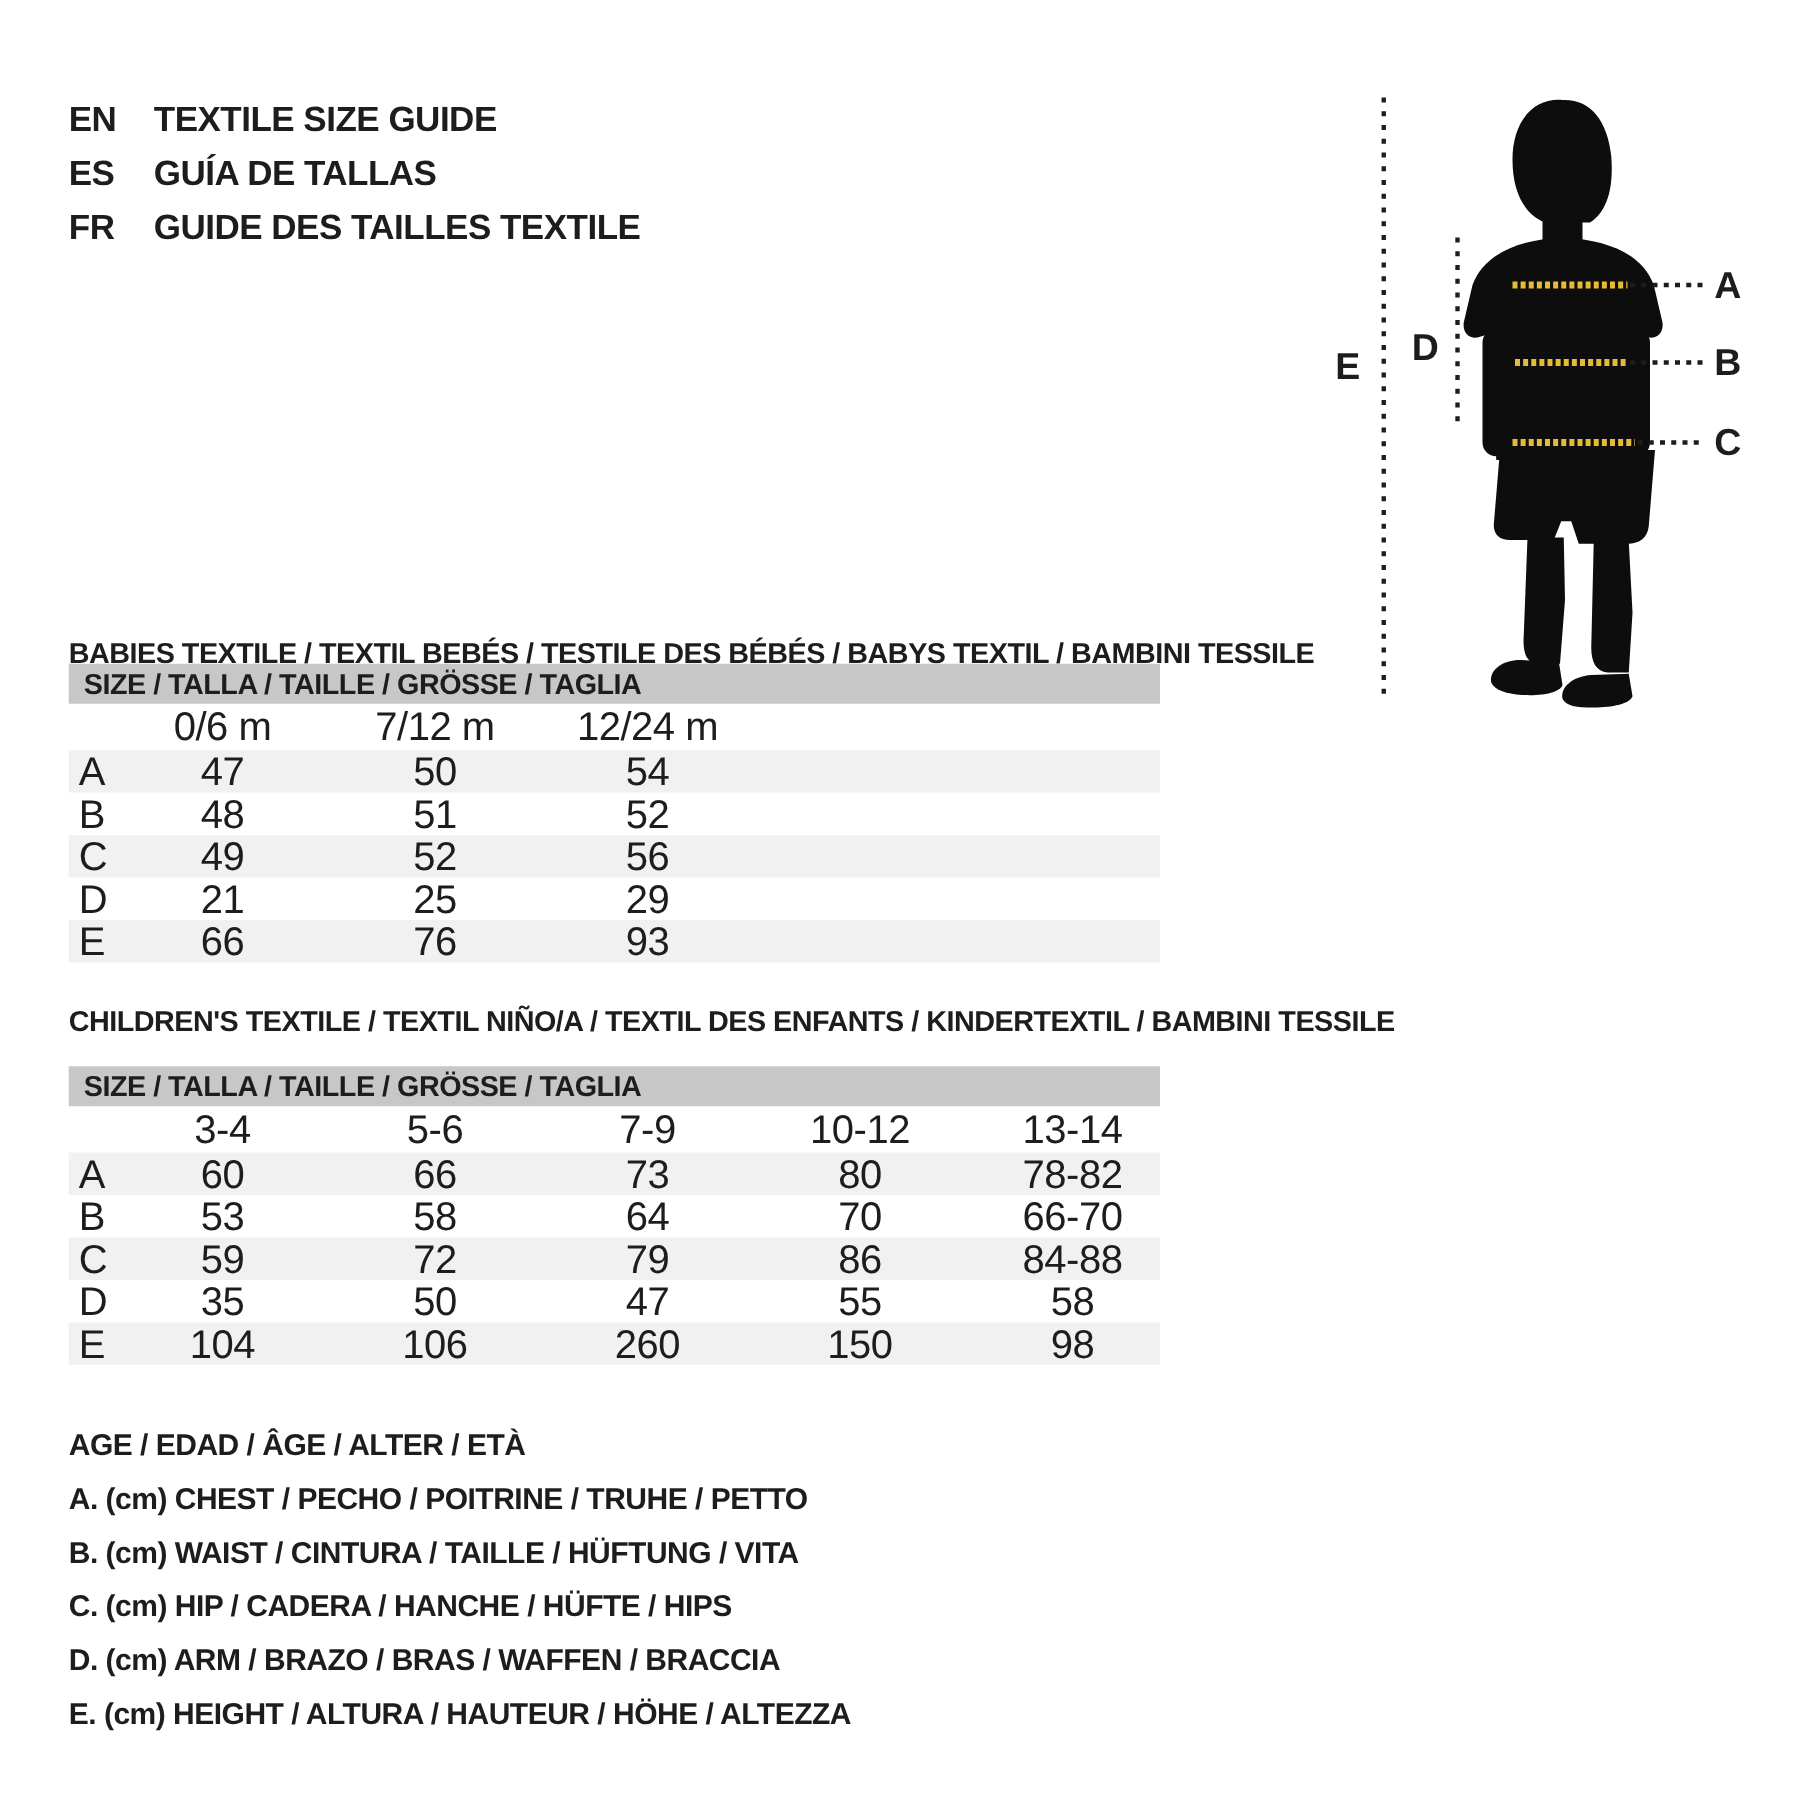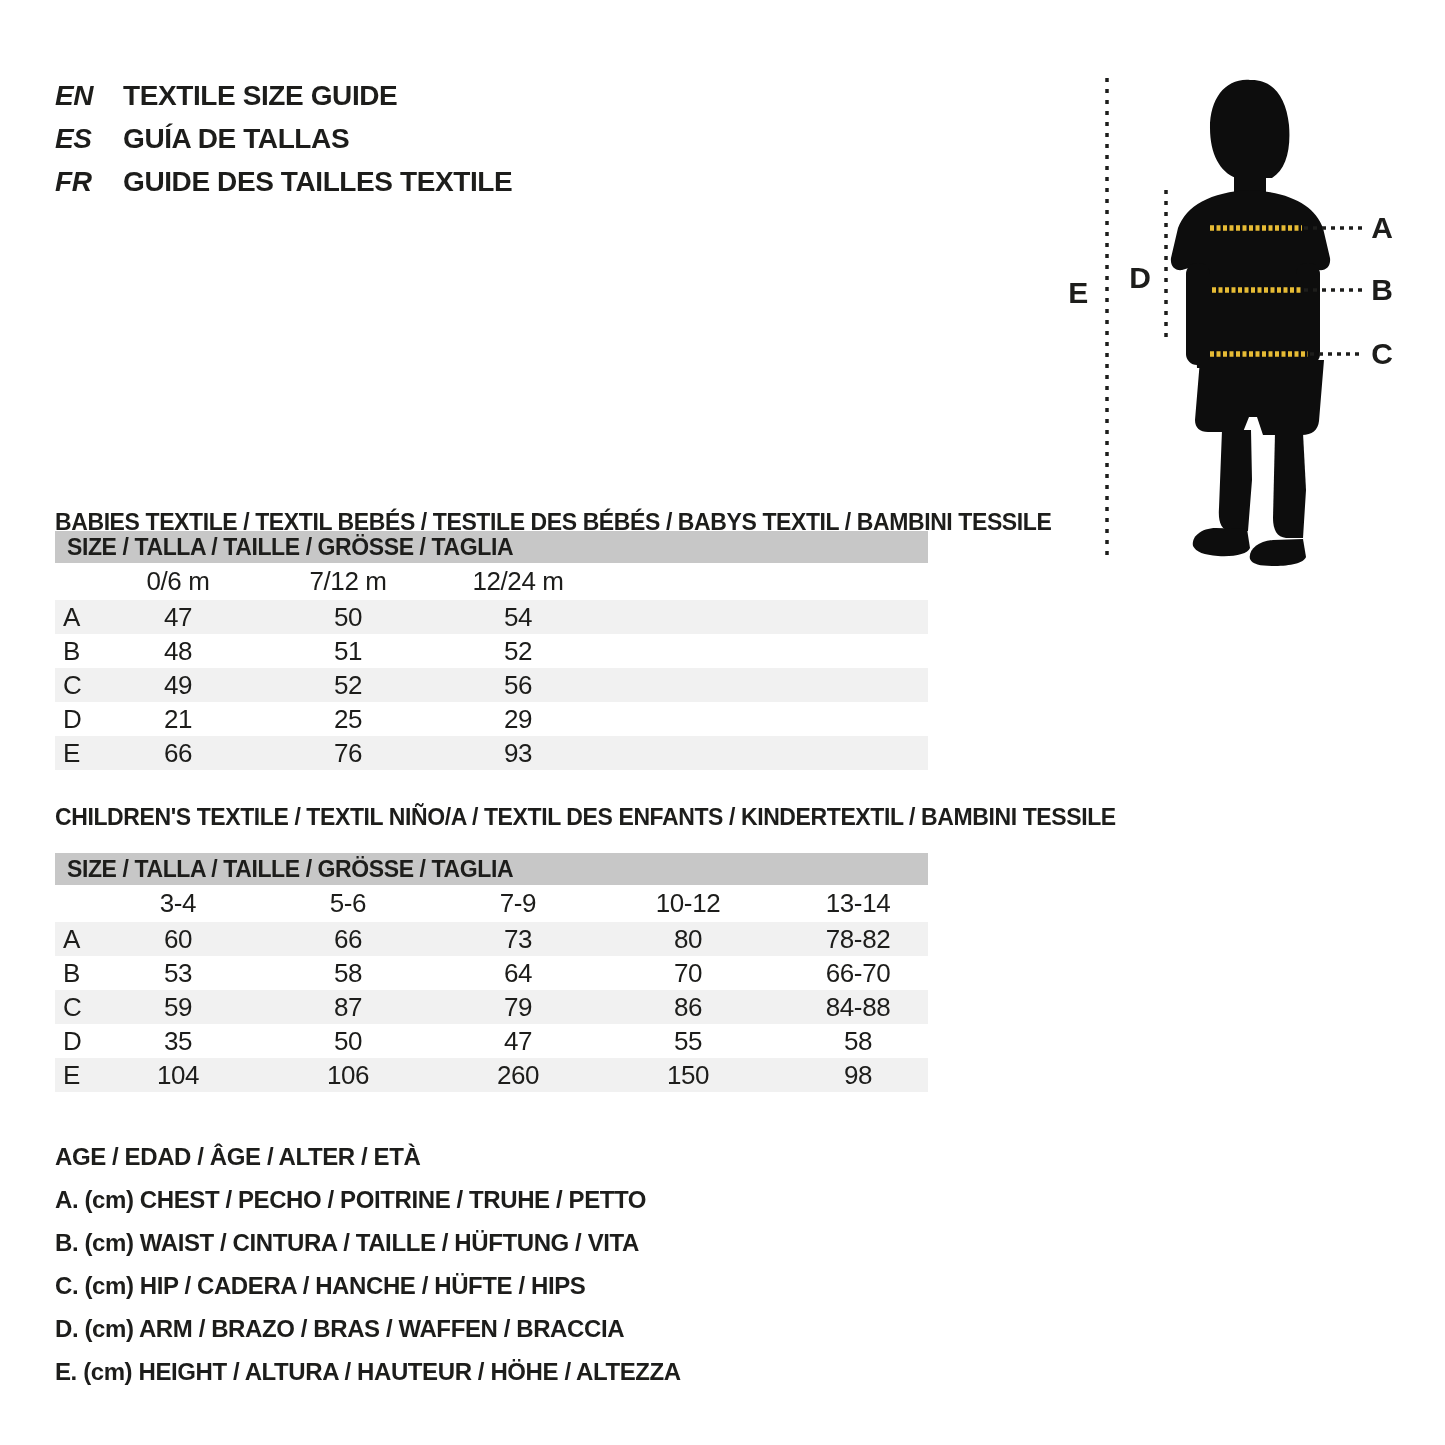--- a/index.html
+++ b/index.html
@@ -8,39 +8,39 @@
     width:1445px;height:1445px;
     background:#ffffff;
     font-family:"Liberation Sans", sans-serif;
     color:#1d1d1b;
     overflow:hidden;
     letter-spacing:-0.4px;
   }
   
   .lang-block{position:absolute;left:55px;top:74px;}
   .lang-row{display:flex;height:43px;align-items:center;font-size:28px;font-weight:700;}
-  .lang-code{width:68px;flex:0 0 68px;font-style:italic;}
+  .lang-code{width:68px;flex:0 0 68px;}
   
   .figure{position:absolute;left:1040px;top:60px;width:405px;height:540px;pointer-events:none;}
   .figure text{font-family:"Liberation Sans", sans-serif;font-weight:700;font-size:30px;fill:#1d1d1b;}
   
   .section-title{position:absolute;left:55px;margin:0;font-size:23px;font-weight:700;white-space:nowrap;}
   .title-babies{top:477px;margin-top:32px;}
   .title-children{top:804px;}
   
   .size-table{position:absolute;left:55px;width:873px;}
   .table-babies{top:531px;}
   .table-children{top:853px;}
   .size-bar{
     height:32px;background:#c7c7c7;
     display:flex;align-items:center;
     padding-left:12px;box-sizing:border-box;
     font-size:23px;font-weight:700;white-space:nowrap;
   }
-  .trow{display:flex;height:34px;align-items:center;font-size:26px;font-weight:400;}
+  .trow{display:flex;height:34px;align-items:center;font-size:32px;font-weight:400;}
   .trow.thead{height:37px;}
   .trow .cl{width:30px;flex:0 0 30px;padding-left:8px;}
   .trow .cv{width:170px;flex:0 0 170px;text-align:center;}
   .trow.stripe{background:#f1f1f1;}
   
   .legend{position:absolute;left:55px;top:1135px;}
   .legend-row{display:flex;align-items:center;height:43px;font-size:24px;font-weight:700;white-space:nowrap;}
 </style>
 </head>
 <body>
@@ -168,21 +168,21 @@
       <span class="cl">B</span>
       <span class="cv">53</span>
       <span class="cv">58</span>
       <span class="cv">64</span>
       <span class="cv">70</span>
       <span class="cv">66-70</span>
     </div>
     <div class="trow stripe">
       <span class="cl">C</span>
       <span class="cv">59</span>
-      <span class="cv">87</span>
+      <span class="cv">72</span>
       <span class="cv">79</span>
       <span class="cv">86</span>
       <span class="cv">84-88</span>
     </div>
     <div class="trow">
       <span class="cl">D</span>
       <span class="cv">35</span>
       <span class="cv">50</span>
       <span class="cv">47</span>
       <span class="cv">55</span>

